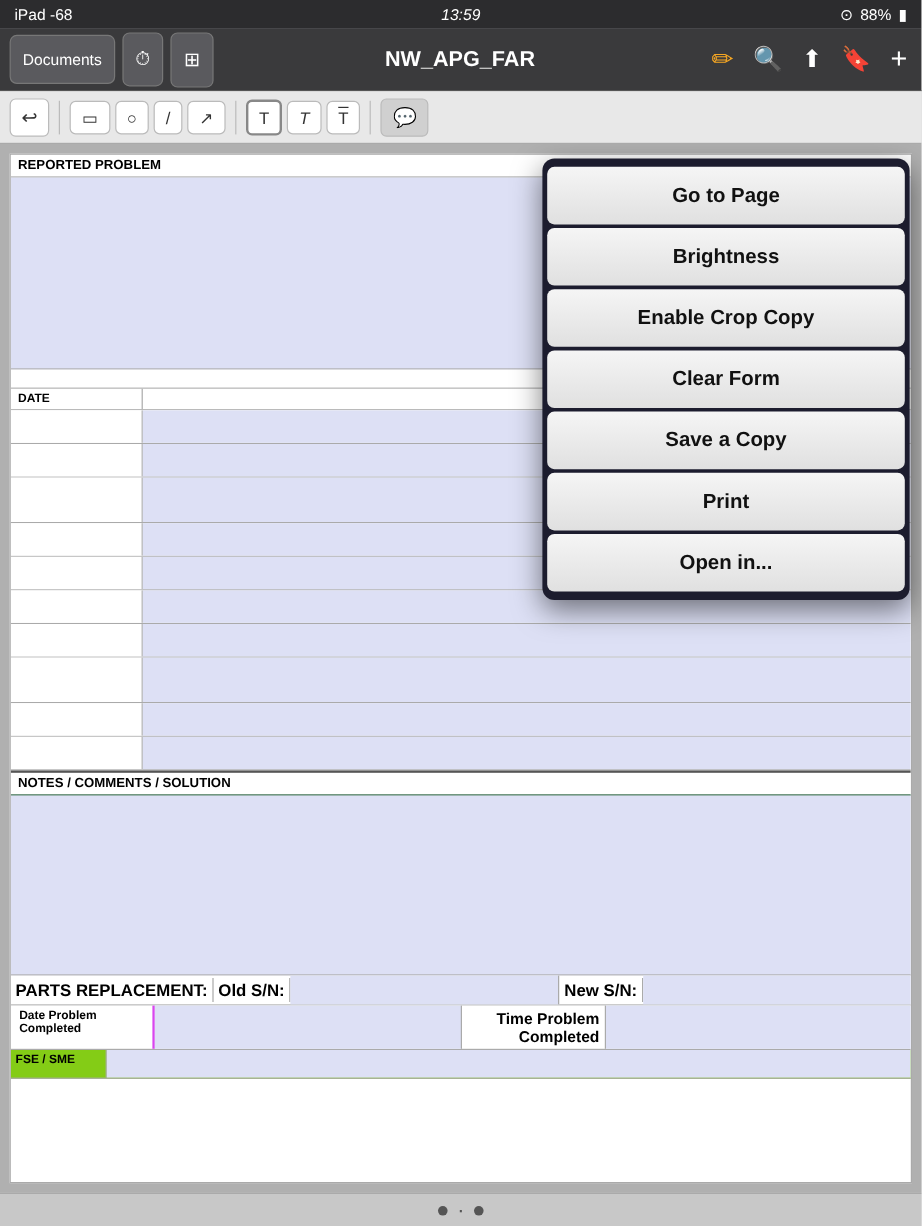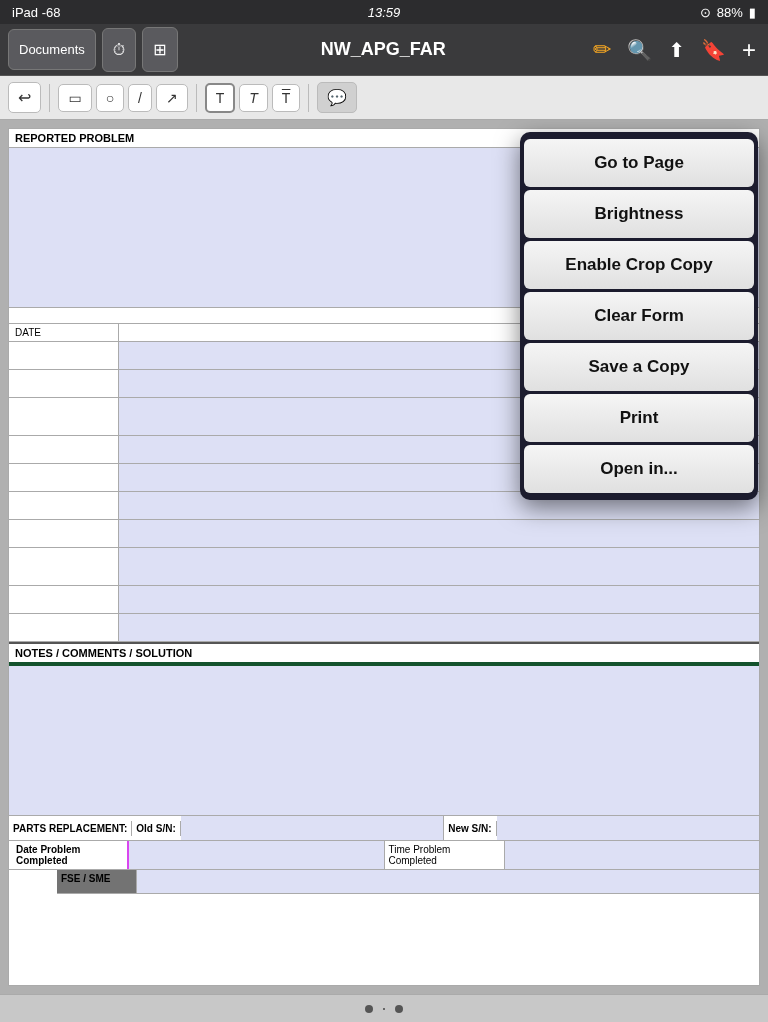--- a/index.html
+++ b/index.html
@@ -137,21 +137,21 @@
     }
 
     .form-header-row {
       display: flex;
       border-bottom: 1px solid #aaa;
       background: white;
     }
     .form-header-cell {
       flex: 1;
       font-size: 10px;
-      font-weight: normal;
+      font-weight: bold;
       padding: 3px 6px;
       border-right: 1px solid #aaa;
     }
     .form-header-cell:last-child { border-right: none; }
     .form-header-cell.narrow { flex: 0 0 110px; }
 
     .form-data-rows {
       background: white;
     }
     .form-data-row {
@@ -170,40 +170,40 @@
 
     
     .form-data-row:nth-child(2n) .form-data-cell { background: #dde0f5; }
     .form-data-row:nth-child(2n) .form-data-cell.narrow { background: white; }
 
     .notes-title {
       font-size: 11px;
       font-weight: bold;
       padding: 3px 6px;
       background: white;
-      border-bottom: 4px solid #14532d;
+      border-bottom: 1px solid #14532d;
       border-top: 2px solid #555;
     }
     .notes-textarea {
       background: #dde0f5;
       height: 150px;
       border-bottom: 1px solid #aaa;
     }
 
     .parts-row {
       display: flex;
       border-bottom: 1px solid #aaa;
       align-items: center;
       background: white;
       min-height: 24px;
     }
     .parts-cell {
       border-right: 1px solid #aaa;
       padding: 2px 4px;
-      font-size: 10px;
+      font-size: 14px;
       font-weight: bold;
     }
     .parts-value {
       flex: 1;
       background: #dde0f5;
       height: 100%;
       min-height: 24px;
       border-right: 1px solid #aaa;
     }
 
@@ -221,54 +221,54 @@
       border-right: 2px solid #d946ef;
     }
     .date-value {
       flex: 1;
       background: #dde0f5;
       border-right: 1px solid #aaa;
     }
     .time-label {
       flex: 0 0 120px;
       padding: 3px 4px;
-      font-size: 10px;
-      font-weight: normal;
-      border-right: 1px solid #aaa;
+      font-size: 13px;
+      font-weight: bold;
+      border-right: 1px solid #aaa;
+      text-align: right;
     }
     .time-value {
       flex: 1;
       background: #dde0f5;
     }
 
     .fse-row {
       display: flex;
-      background: #737373;
+      background: #84cc16;
       min-height: 24px;
       border-bottom: 1px solid #aaa;
-      margin-left: 48px;
     }
     .fse-label {
       padding: 3px 4px;
       font-size: 10px;
       font-weight: bold;
       border-right: 1px solid #aaa;
       flex: 0 0 80px;
     }
     .fse-value {
       flex: 1;
       background: #dde0f5;
     }
 
     
     #dropdown-menu {
       position: absolute;
       top: 12px;
       right: 10px;
-      width: 238px;
+      width: 306px;
       background: #1c1c2e;
       border-radius: 10px;
       overflow: hidden;
       z-index: 100;
       box-shadow: 0 8px 24px rgba(0,0,0,0.5);
       padding: 4px;
     }
     
     #dropdown-menu::before {
       content: '';

